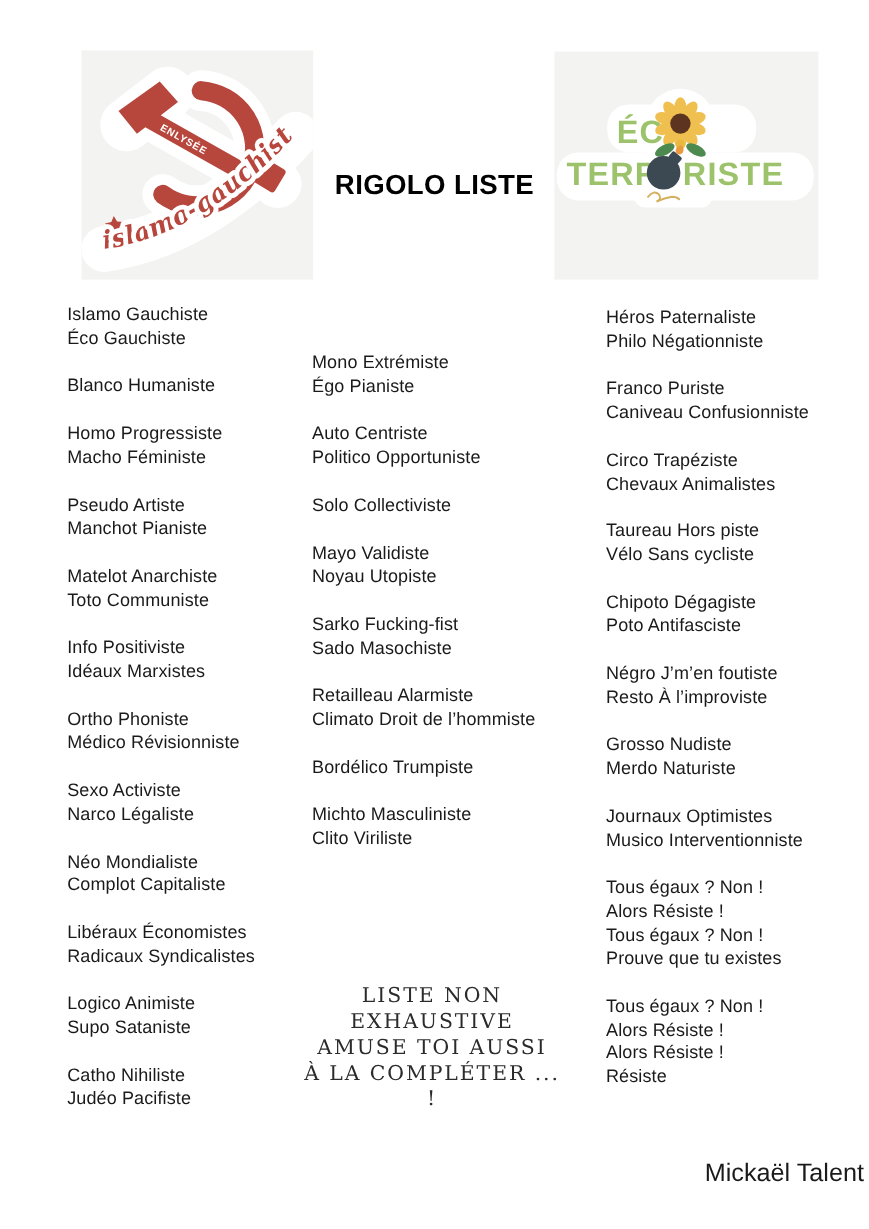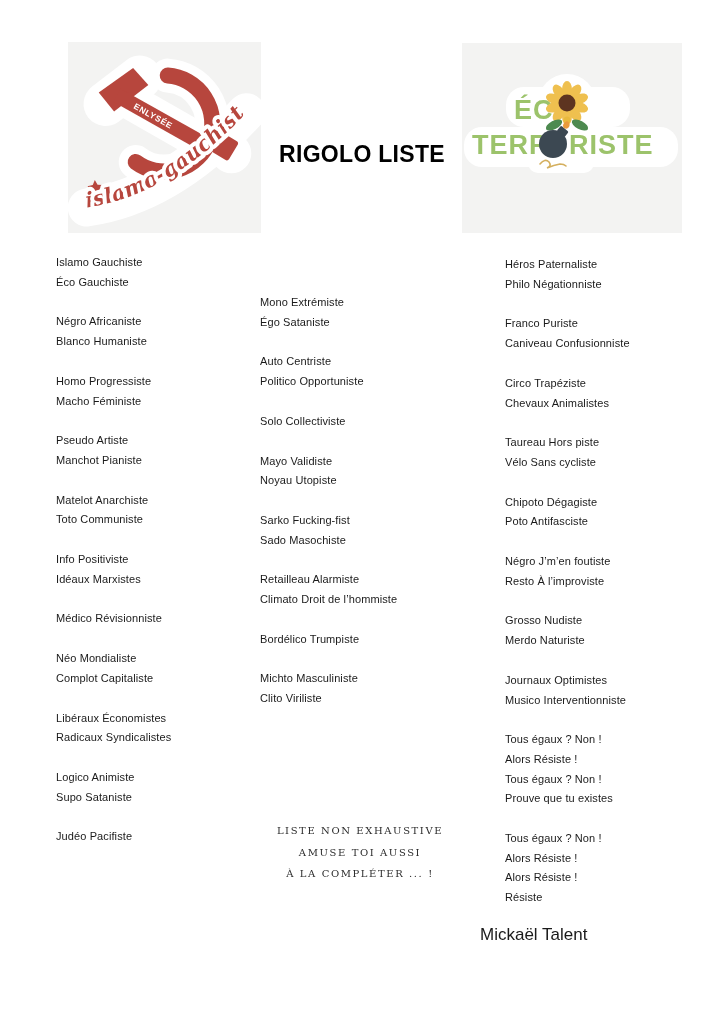--- a/index.html
+++ b/index.html
@@ -12,35 +12,35 @@
     overflow:hidden;
   }
   .logo-box { position:absolute; background:var(--logo-bg, #f3f3f2); }
   #logo-left  { left:68px;  top:42px; width:193px; height:191px; }
   #logo-right { left:462px; top:43px; width:220px; height:190px; }
   #title {
     position:absolute; left:242px; top:141px; width:240px;
     text-align:center; font-size:23px; font-weight:700;
     letter-spacing:0.3px; color:#000;
   }
-  .col { position:absolute; font-size:11px; line-height:19.7px; letter-spacing:0.1px; }
+  .col { position:absolute; font-size:15px; line-height:19.7px; letter-spacing:0.1px; }
   #col-left   { left:56px;  top:253px; width:208px; }
   #col-middle { left:260px; top:293px; width:230px; }
   #col-right  { left:485px; top:255px; width:232px;margin-left:20px; }
   .pair { margin-bottom:20px; }
   #note {
     position:absolute; left:250px; top:820px; width:220px;
     text-align:center;
     font-family:"DejaVu Serif", serif;
-    font-size:10px; letter-spacing:1.6px; line-height:21.5px;
+    font-size:17px; letter-spacing:1.6px; line-height:21.5px;
     color:#2b2b2b;
   }
   #signature {
-    position:absolute; left:480px; top:925px; width:240px;
-    text-align:left; font-size:17px;
+    position:absolute; left:480px; top:966px; width:240px;
+    text-align:right; font-size:21px;
   }
   svg { display:block; }
 </style>
 </head>
 <body>
 
 <div id="logo-left" class="logo-box">
   <svg viewBox="0 0 193 191" width="193" height="191">
     <g transform="rotate(-4 96 95)">
 
@@ -116,62 +116,67 @@
     <path d="M 78 121 q 5 -6 9 -2 q 3 4 -2 6 q 7 -3 13 -4 q 4 0 6 2" style="stroke:#d4af5e;stroke-width:1.6;fill:none;stroke-linecap:round"></path>
   </svg>
 </div>
 
 <div id="col-left" class="col">
     <div class="pair">
       <div>Islamo Gauchiste</div>
       <div>Éco Gauchiste</div>
     </div>
     <div class="pair">
-      <div>Négro Africaniste</div>
       <div>Blanco Humaniste</div>
     </div>
     <div class="pair">
       <div>Homo Progressiste</div>
       <div>Macho Féministe</div>
     </div>
     <div class="pair">
       <div>Pseudo Artiste</div>
       <div>Manchot Pianiste</div>
     </div>
     <div class="pair">
       <div>Matelot Anarchiste</div>
       <div>Toto Communiste</div>
     </div>
     <div class="pair">
       <div>Info Positiviste</div>
       <div>Idéaux Marxistes</div>
     </div>
     <div class="pair">
+      <div>Ortho Phoniste</div>
       <div>Médico Révisionniste</div>
+    </div>
+    <div class="pair">
+      <div>Sexo Activiste</div>
+      <div>Narco Légaliste</div>
     </div>
     <div class="pair">
       <div>Néo Mondialiste</div>
       <div>Complot Capitaliste</div>
     </div>
     <div class="pair">
       <div>Libéraux Économistes</div>
       <div>Radicaux Syndicalistes</div>
     </div>
     <div class="pair">
       <div>Logico Animiste</div>
       <div>Supo Sataniste</div>
     </div>
     <div class="pair">
+      <div>Catho Nihiliste</div>
       <div>Judéo Pacifiste</div>
     </div>
   </div>
 <div id="col-middle" class="col">
     <div class="pair">
       <div>Mono Extrémiste</div>
-      <div>Égo Sataniste</div>
+      <div>Égo Pianiste</div>
     </div>
     <div class="pair">
       <div>Auto Centriste</div>
       <div>Politico Opportuniste</div>
     </div>
     <div class="pair">
       <div>Solo Collectiviste</div>
     </div>
     <div class="pair">
       <div>Mayo Validiste</div>

